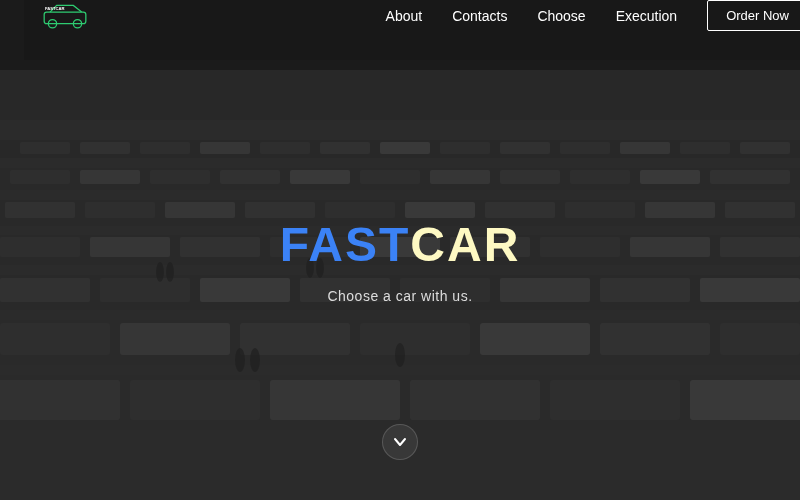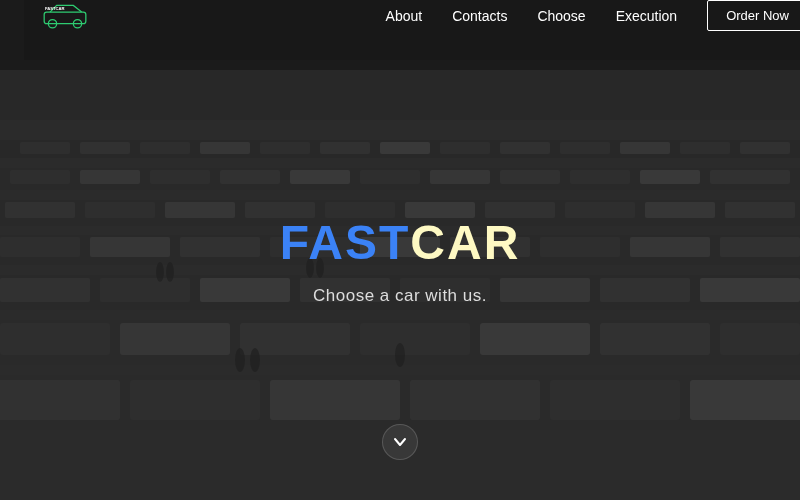--- a/index.html
+++ b/index.html
@@ -99,21 +99,21 @@
 
     .hero-title .fast {
       color: #3b82f6;
     }
 
     .hero-title .car {
       color: #fef9c3;
     }
 
     .hero-subtitle {
-      font-size: 17px;
+      font-size: 14px;
       color: #dddddd;
       font-weight: 300;
       letter-spacing: 0.5px;
     }
 
     
     .scroll-btn {
       position: absolute;
       bottom: 40px;
       left: 50%;

